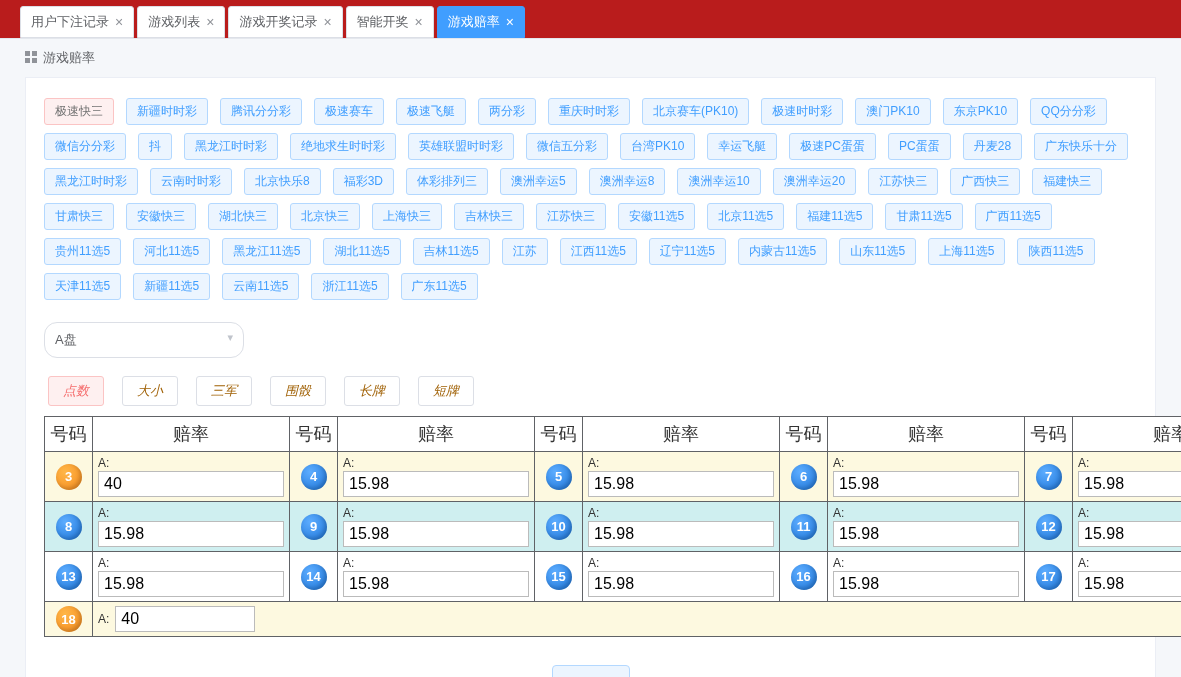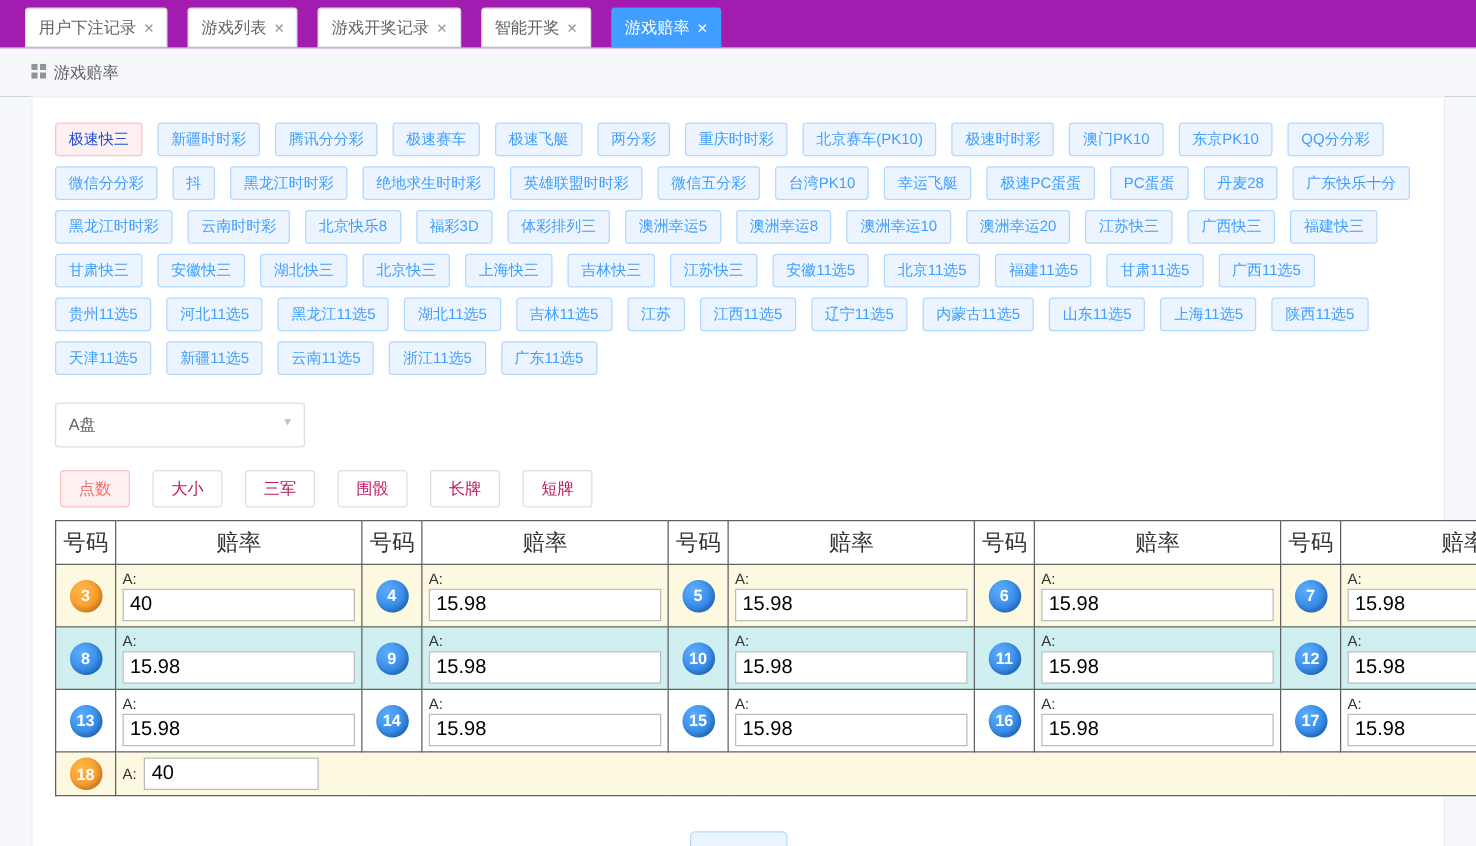--- a/index.html
+++ b/index.html
@@ -1,38 +1,38 @@
 <!DOCTYPE html>
 <html><head>
 <meta charset="utf-8">
 <style>
 * { box-sizing: border-box; margin: 0; padding: 0; }
 body { font-family: "Microsoft YaHei", Arial, sans-serif; font-size: 13px; background: #2b3a4a; color: #333; }
 
-.top-tabs { background: #a21caf; padding: 6px 20px 0; border-bottom: 1px solid #e4e7ed; display: flex; gap: 16px; }
+.top-tabs { background: #b91c1c; padding: 6px 20px 0; border-bottom: 1px solid #e4e7ed; display: flex; gap: 3px; }
 .top-tab { padding: 6px 10px; border: 1px solid #dcdfe6; border-radius: 3px 3px 0 0; background: #fff; font-size: 13px; color: #606266; cursor: pointer; display: flex; align-items: center; gap: 6px; }
 .top-tab.active { background: #409eff; border-color: #409eff; color: #fff; }
 .top-tab .close { font-size: 14px; color: #909399; }
 .top-tab.active .close { color: #fff; }
 
 .breadcrumb { background: #f5f7fa; padding: 10px 25px; font-size: 13px; color: #606266; display: flex; align-items: center; gap: 6px; }
 .breadcrumb-icon { width: 12px; height: 12px; display: inline-block; }
 
 .page-wrap { background: #f5f7fa; padding: 0 25px 20px; }
 .card { background: #fff; border: 1px solid #ebeef5; padding: 20px 18px; }
 
 .game-tags { display: flex; flex-wrap: wrap; gap: 8px 12px; margin-bottom: 22px; }
 .game-tag { padding: 4px 10px; border: 1px solid #b3d8ff; background: #ecf5ff; color: #409eff; border-radius: 3px; font-size: 12px; cursor: pointer; white-space: nowrap; }
-.game-tag.selected { color: #1d4ed8; border-color: #fbc4c4; background: #fef0f0; }
-
-.select-box { width: 200px; border: 1px solid #dcdfe6; border-radius: 3px; padding: 8px 10px; display: flex; justify-content: space-between; align-items: flex-start; color: #606266; cursor: pointer; margin-bottom: 18px; font-size: 13px; }
+.game-tag.selected { color: #737373; border-color: #fbc4c4; background: #fef0f0; }
+
+.select-box { width: 200px; border: 1px solid #dcdfe6; border-radius: 13px; padding: 8px 10px; display: flex; justify-content: space-between; align-items: flex-start; color: #606266; cursor: pointer; margin-bottom: 18px; font-size: 13px; }
 .select-box .arrow { color: #c0c4cc; font-size: 11px; }
 
-.sub-tabs { display: flex; gap: 18px; margin-bottom: 10px; padding: 0 4px; }
-.sub-tab { padding: 5px 14px; border: 1px solid #dcdfe6; border-radius: 3px; color: #be185d; background: #fff; cursor: pointer; font-size: 13px; }
+.sub-tabs { display: flex; gap: 18px; margin-bottom: 10px; padding: 0 4px; font-style: italic; }
+.sub-tab { padding: 5px 14px; border: 1px solid #dcdfe6; border-radius: 3px; color: #a16207; background: #fff; cursor: pointer; font-size: 13px; }
 .sub-tab.active { color: #f56c6c; border-color: #fbc4c4; background: #fef0f0; }
 
 .odds-table { width: 100%; border-collapse: collapse; table-layout: fixed; }
 .odds-table th { border: 1px solid #606266; background: #fff; padding: 5px; font-weight: normal; font-size: 18px; text-align: center; }
 .odds-table th.num-col { width: 48px; }
 .odds-table th.odd-col { width: 197px; }
 .odds-table td { border: 1px solid #606266; padding: 4px 5px; }
 .odds-table td.num-cell { text-align: center; vertical-align: middle; }
 .odds-table td.odd-cell { vertical-align: top; }
 tr.row-1 td { background: #fdf9e0; }

